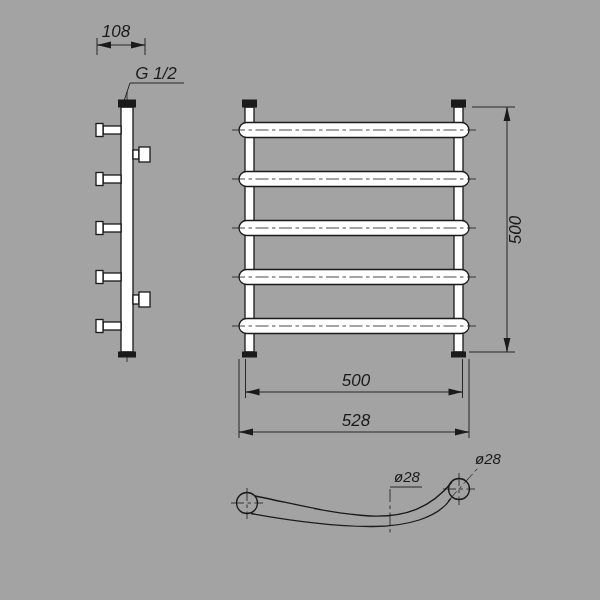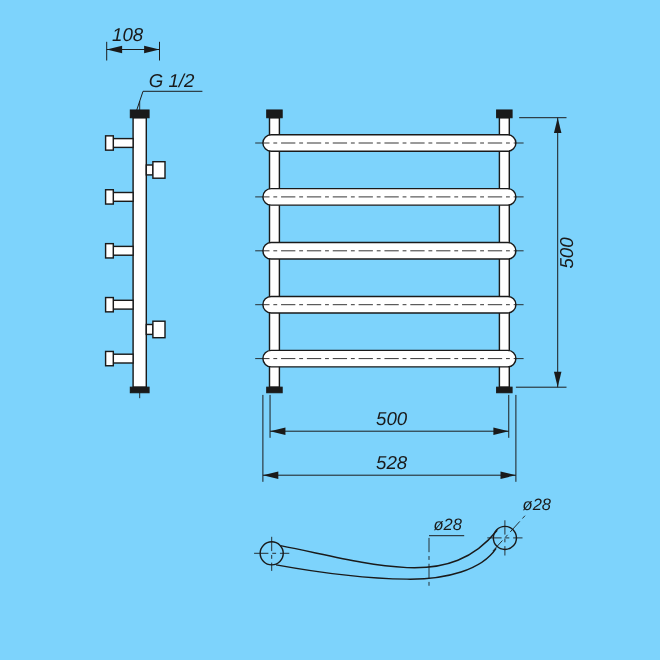--- a/index.html
+++ b/index.html
@@ -8,21 +8,21 @@
     background: #ffffff;
     width: 600px;
     height: 600px;
     overflow: hidden;
     font-family: "Liberation Sans", sans-serif;
   }
   .canvas {
     width: 600px;
     height: 600px;
     position: relative;
-    background: #7dd3fc;
+    background: #a3a3a3;
     text-align: center;
   }
   svg { display: block; }
   .outline   { stroke: #1a1a1a; stroke-width: 1.3; fill: none; }
   .outline-f { stroke: #1a1a1a; stroke-width: 1.3; fill: #ffffff; }
   .solid-f   { stroke: #1a1a1a; stroke-width: 1; fill: #1a1a1a; }
   .thin      { stroke: #1a1a1a; stroke-width: 0.9; fill: none; }
   .cline     { stroke: #1a1a1a; stroke-width: 0.8; fill: none; stroke-dasharray: 13 3.5 3.5 3.5; }
   .dimtext   { font-family: "Liberation Sans", sans-serif; font-style: italic; font-size: 17px; fill: #1a1a1a; }
   .dimtext-sm{ font-family: "Liberation Sans", sans-serif; font-style: italic; font-size: 15px; fill: #1a1a1a; }

